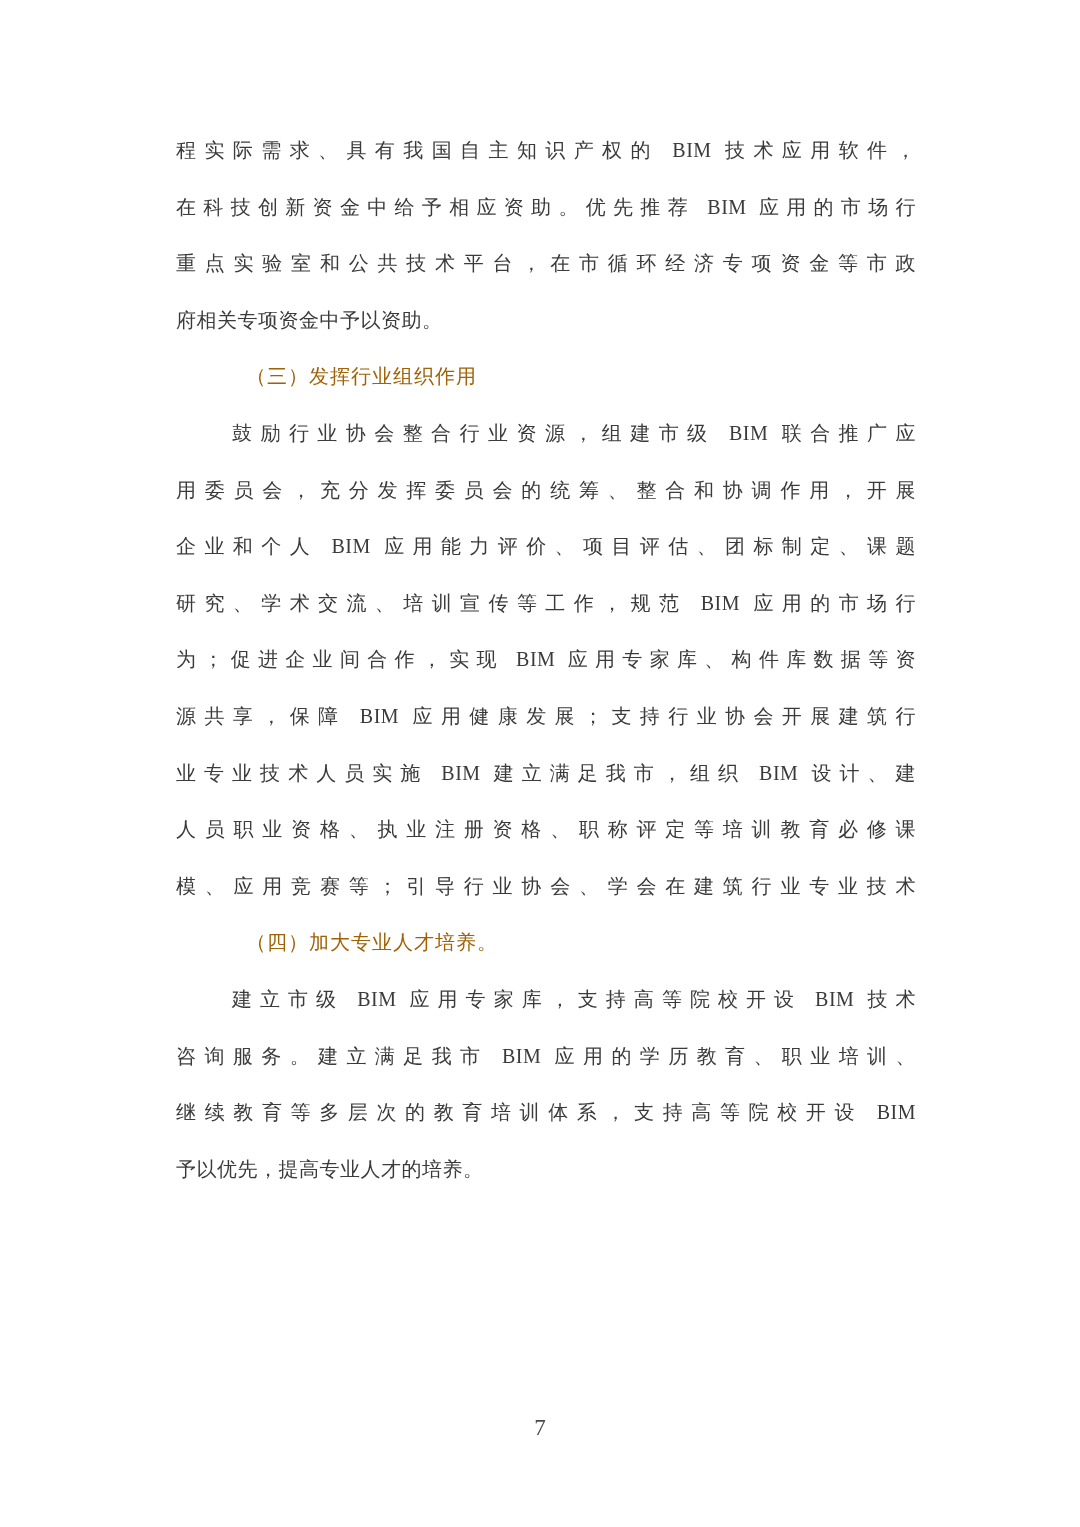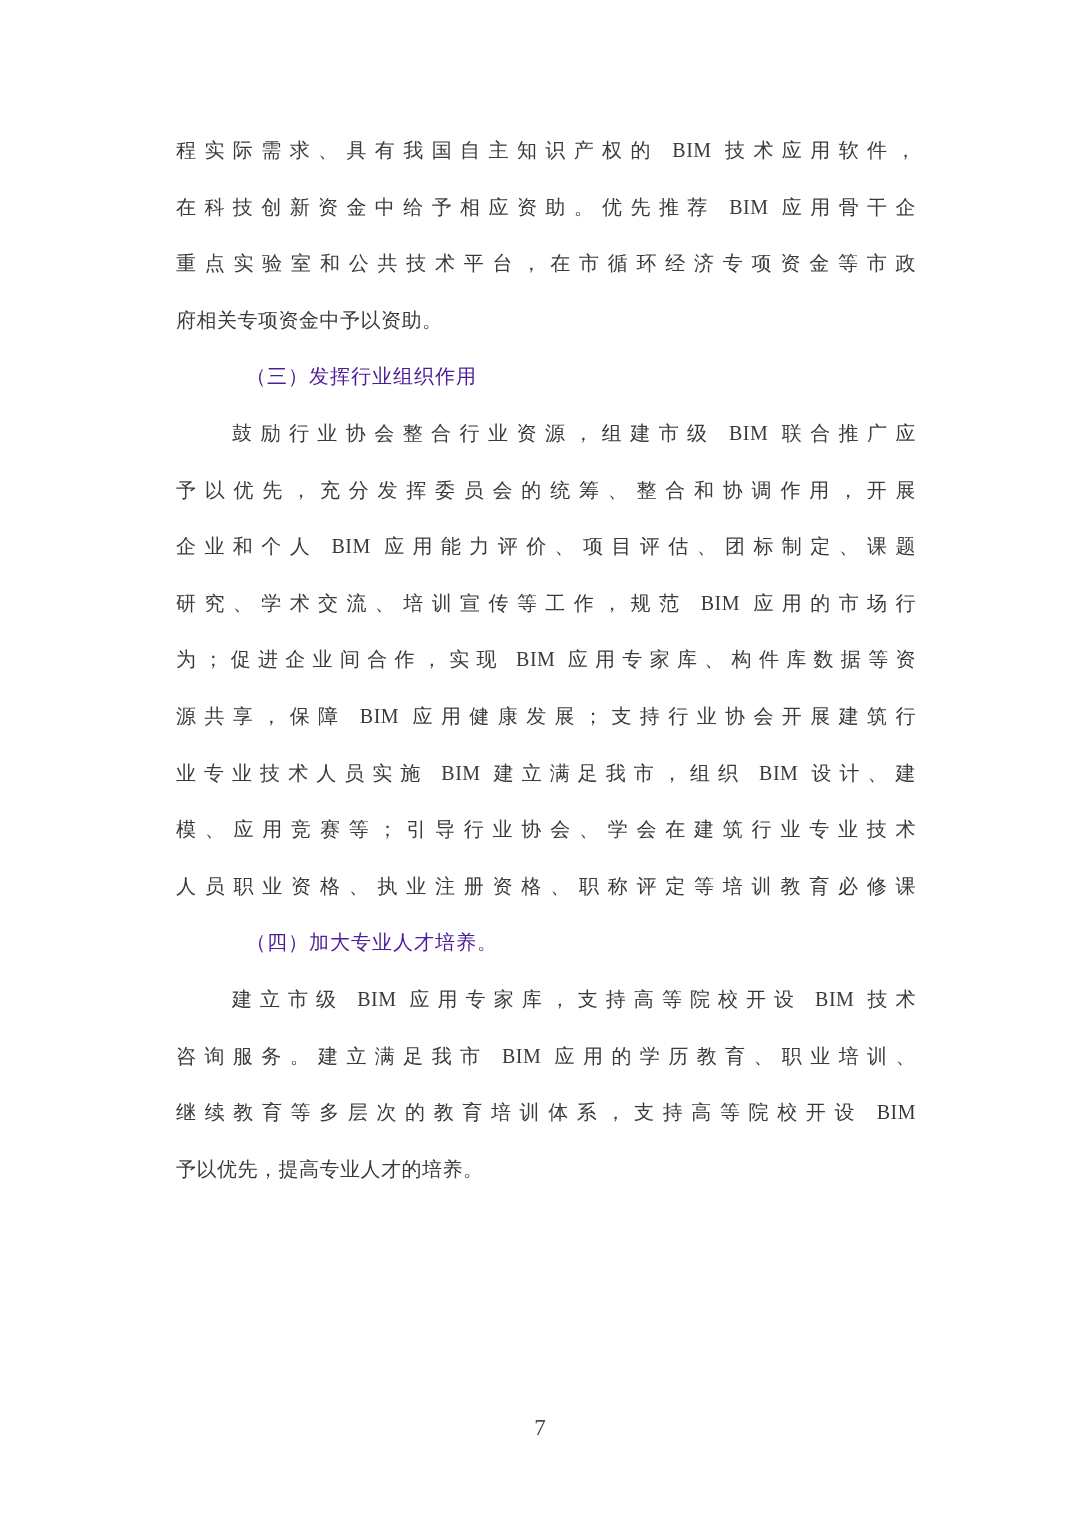--- a/index.html
+++ b/index.html
@@ -42,53 +42,53 @@
     text-align: justify;
     text-align-last: justify;
     text-justify: inter-character;
   }
   .line.para-indent {
     text-indent: 56px;
   }
   .line.heading {
     text-indent: 70px;
     letter-spacing: 1px;
-    color: #4c1d95;
+    color: #a16207;
   }
   .page-number {
     position: absolute;
     left: 0;
     top: 1412px;
     width: 1080px;
     text-align: center;
     font-size: 23px;
     line-height: 32px;
     color: #4a4a4a;
     font-family: "Liberation Serif", "DejaVu Serif", serif;
   }
 </style>
 </head>
 <body>
 
 <div class="page">
   <div class="content" id="doc-content">
       <div class="line justify">程实际需求、具有我国自主知识产权的 BIM 技术应用软件，</div>
-      <div class="line justify">在科技创新资金中给予相应资助。优先推荐 BIM 应用骨干企</div>
+      <div class="line justify">在科技创新资金中给予相应资助。优先推荐 BIM 应用的市场行</div>
       <div class="line justify">重点实验室和公共技术平台，在市循环经济专项资金等市政</div>
       <div class="line">府相关专项资金中予以资助。</div>
       <div class="line heading">（三）发挥行业组织作用</div>
       <div class="line justify para-indent">鼓励行业协会整合行业资源，组建市级 BIM 联合推广应</div>
-      <div class="line justify">予以优先，充分发挥委员会的统筹、整合和协调作用，开展</div>
+      <div class="line justify">用委员会，充分发挥委员会的统筹、整合和协调作用，开展</div>
       <div class="line justify">企业和个人 BIM 应用能力评价、项目评估、团标制定、课题</div>
       <div class="line justify">研究、学术交流、培训宣传等工作，规范 BIM 应用的市场行</div>
       <div class="line justify">为；促进企业间合作，实现 BIM 应用专家库、构件库数据等资</div>
       <div class="line justify">源共享，保障 BIM 应用健康发展；支持行业协会开展建筑行</div>
       <div class="line justify">业专业技术人员实施 BIM 建立满足我市，组织 BIM 设计、建</div>
+      <div class="line justify">人员职业资格、执业注册资格、职称评定等培训教育必修课</div>
       <div class="line justify">模、应用竞赛等；引导行业协会、学会在建筑行业专业技术</div>
-      <div class="line justify">人员职业资格、执业注册资格、职称评定等培训教育必修课</div>
       <div class="line heading">（四）加大专业人才培养。</div>
       <div class="line justify para-indent">建立市级 BIM 应用专家库，支持高等院校开设 BIM 技术</div>
       <div class="line justify">咨询服务。建立满足我市 BIM 应用的学历教育、职业培训、</div>
       <div class="line justify">继续教育等多层次的教育培训体系，支持高等院校开设 BIM</div>
       <div class="line">予以优先，提高专业人才的培养。</div>
     </div>
   <div class="page-number">7</div>
 </div>
 
 </body></html>

